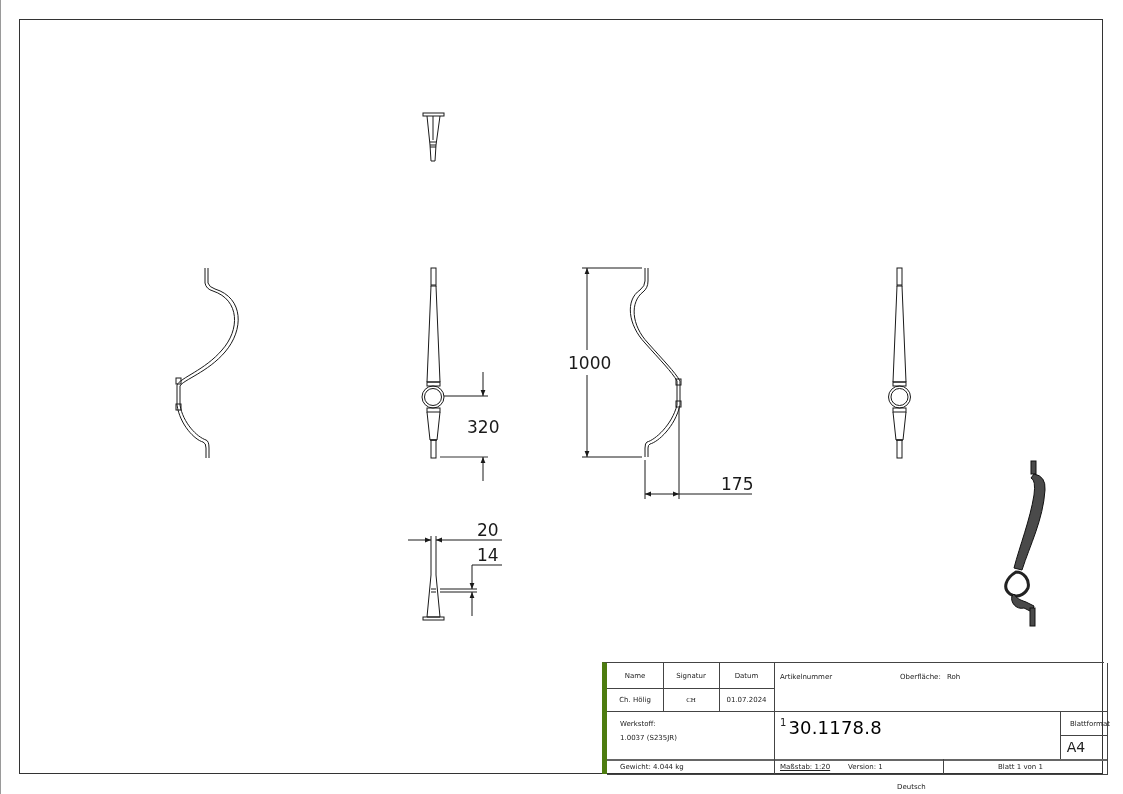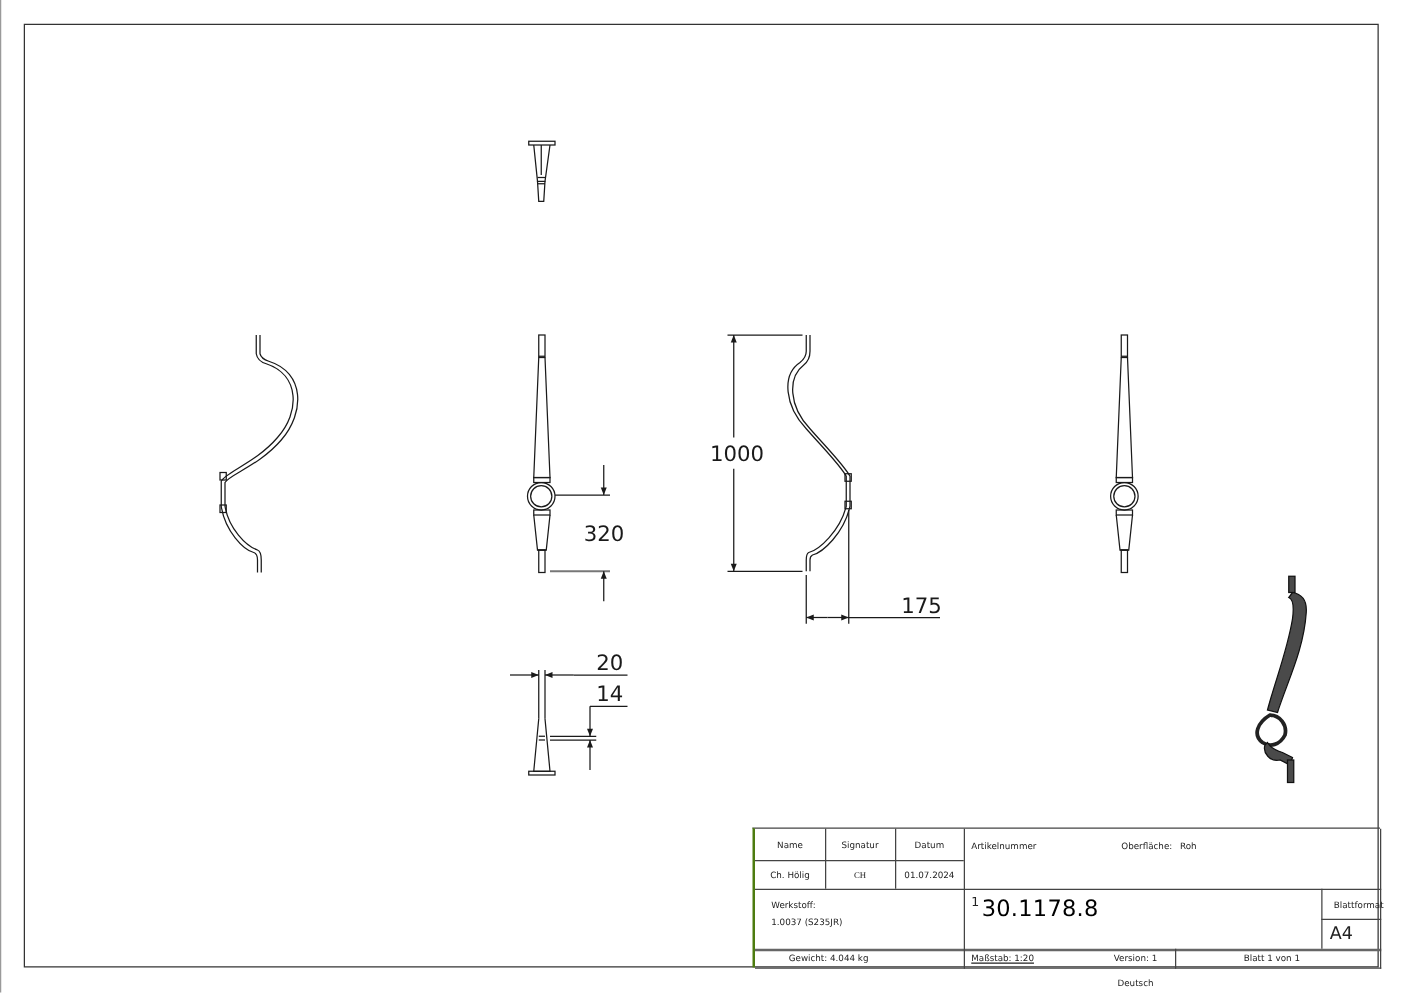--- a/index.html
+++ b/index.html
@@ -2,21 +2,21 @@
 <html><head>
 <meta charset="utf-8">
 <style>
   html, body { margin:0; padding:0; background:#ffffff; }
   body { width:1123px; height:794px; position:relative; overflow:hidden; font-family:"DejaVu Sans", sans-serif; }
   .sheet { position:absolute; left:0; top:0; width:1123px; height:794px; background:#fff; }
   .edge-left { position:absolute; left:0; top:0; width:1px; height:794px; background:#9a9a9a; }
   .frame { position:absolute; left:19px; top:19px; width:1084px; height:755px; border:1px solid #333; box-sizing:border-box; }
   svg.drawing { position:absolute; left:0; top:0; }
   .dimtext { font-family:"DejaVu Sans", sans-serif; font-size:17px; fill:#1a1a1a; }
-  .tb { position:absolute; left:602px; top:662px; width:502px; height:112px; border-left:2px solid #4d7c0f; border-top:1px solid #444; box-sizing:border-box; }
+  .tb { position:absolute; left:602px; top:662px; width:502px; height:112px; border-left:5px solid #4d7c0f; border-top:1px solid #444; box-sizing:border-box; }
   .cell { position:absolute; box-sizing:border-box; font-size:7px; color:#222; }
   .hline { position:absolute; height:1px; background:#444; }
   .vline { position:absolute; width:1px; background:#444; }
   .c { text-align:center; }
   .artnr { font-size:18px; color:#000; letter-spacing:0.2px; }
   .artnr-idx { font-size:10px; vertical-align:top; margin-right:2px; }
   .a4 { font-size:14px; color:#222; }
 </style>
 </head>
 <body>
@@ -162,19 +162,19 @@
     </div>
     <div class="cell" style="left:293px;top:10px;">Oberfläche:</div>
     <div class="cell" style="left:340px;top:10px;">Roh</div>
 
     <div class="cell" style="left:13px;top:57px;">Werkstoff:</div>
     <div class="cell" style="left:13px;top:71px;">1.0037 (S235JR)</div>
 
     <div class="cell c" style="left:453px;top:57px;width:60px;">Blattformat</div>
     <div class="cell c a4" style="left:453px;top:76px;width:32px;">A4</div>
 
-    <div class="cell" style="left:27px;top:100px;">Gewicht: 4.044 kg</div>
+    <div class="cell" style="left:13px;top:100px;">Gewicht: 4.044 kg</div>
     <div class="cell" style="left:173px;top:100px;text-decoration:underline;">Maßstab: 1:20</div>
-    <div class="cell" style="left:241px;top:100px;margin-left:46px;">Version: 1</div>
+    <div class="cell" style="left:241px;top:100px;">Version: 1</div>
     <div class="cell" style="left:290px;top:100px;margin-top:20px;">Deutsch</div>
     <div class="cell" style="left:343px;top:100px;margin-left:48px;">Blatt 1 von 1</div>
   </div>
 </div>
 
 </body></html>

